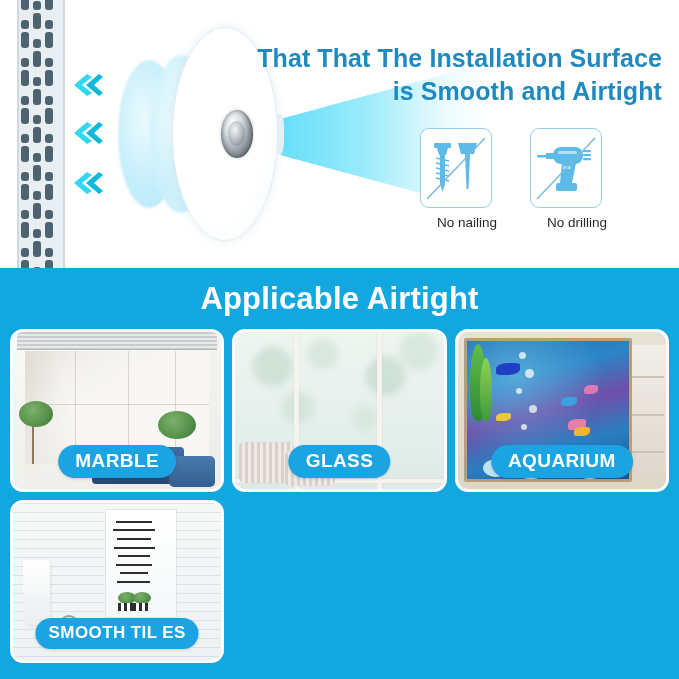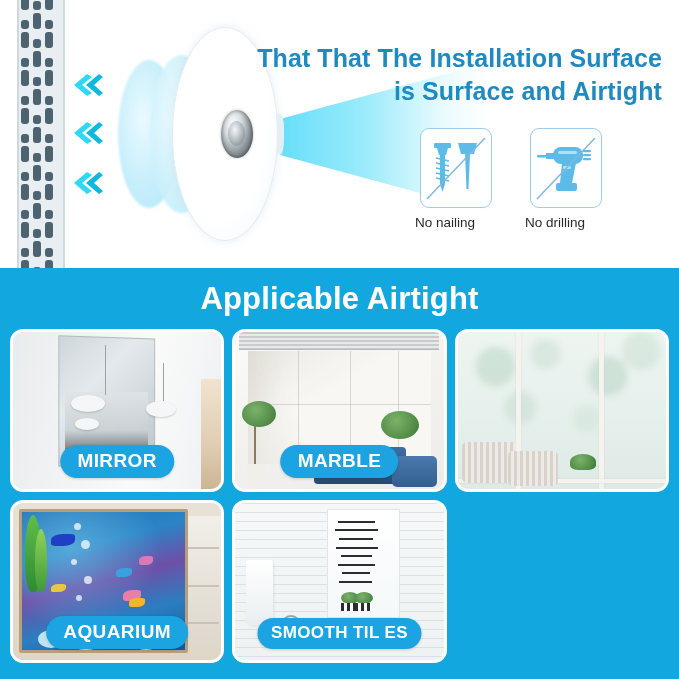--- a/index.html
+++ b/index.html
@@ -136,21 +136,21 @@
   
   .no-boxes {
     position: absolute;
     left: 415px; top: 128px;
     width: 250px;
     display: flex;
     gap: 28px;
   }
   .no-item {
     width: 82px;
-    text-align: left;
+    text-align: right;
   }
   .no-box {
     position: relative;
     width: 70px; height: 78px;
     margin: 0 auto;
     border: 1.4px solid #9ccde6;
     border-radius: 9px;
     background: #ffffff;
     overflow: hidden;
   }
@@ -425,21 +425,21 @@
       <div class="cone"></div>
       <div class="halo-a"></div>
       <div class="halo-b"></div>
       <div class="cup-stem"></div>
       <div class="cup-body"></div>
       <div class="cup-knob"></div>
     </div>
 
     <div class="headline">
       <span class="l1">That That The Installation Surface</span>
-      <span class="l2">is Surface and Airtight</span>
+      <span class="l2">is Smooth and Airtight</span>
     </div>
 
     <div class="no-boxes">
 
       <div class="no-item">
         <div class="no-box">
           <svg width="70" height="78" viewBox="0 0 70 78">
 
             <g fill="#5cbbe8">
               <rect x="13" y="14" width="17" height="5" rx="1"></rect>
@@ -497,34 +497,20 @@
 
     </div>
   </div>
 
   <div class="bottom-section">
 
     <div class="banner-title">Applicable Airtight</div>
 
     <div class="grid">
 
-      <div class="cell">
-        <div class="cell-art">
-          <div class="sc mirror-bg"></div>
-          <div class="sc mirror-pane"></div>
-          <div class="sc mirror-room"></div>
-          <div class="sc lamp" style="left:28%; top:40%; width:34px; height:17px;"></div>
-          <div class="sc lamp-cord" style="left:44%; top:8%; height:32%;"></div>
-          <div class="sc lamp" style="left:30%; top:55%; width:24px; height:12px;"></div>
-          <div class="sc lamp" style="left:64%; top:44%; width:30px; height:16px;"></div>
-          <div class="sc lamp-cord" style="left:72%; top:20%; height:24%;"></div>
-          <div class="sc door-open"></div>
-        </div>
-        <div class="pill">MIRROR</div>
-      </div>
 
       <div class="cell">
         <div class="cell-art">
           <div class="sc marble-bg"></div>
           <div class="sc ceiling-rail"></div>
           <div class="sc marble-wall"></div>
           <div class="sc marble-seam" style="left:30%; top:12%; width:1px; height:72%;"></div>
           <div class="sc marble-seam" style="left:55%; top:12%; width:1px; height:72%;"></div>
           <div class="sc marble-seam" style="left:78%; top:12%; width:1px; height:72%;"></div>
           <div class="sc marble-seam" style="left:6%; top:46%; width:88%; height:1px;"></div>
@@ -543,20 +529,21 @@
         <div class="cell-art">
           <div class="sc glass-bg"></div>
           <div class="sc glass-blur"></div>
           <div class="sc mullion" style="left:28%; top:0; width:5px; height:100%;"></div>
           <div class="sc mullion" style="left:68%; top:0; width:5px; height:100%;"></div>
           <div class="sc mullion" style="left:0; bottom:4%; width:100%; height:4px;"></div>
           <div class="sc cushion" style="left:2%; bottom:4%; width:26%; height:26%;"></div>
           <div class="sc cushion" style="left:24%; bottom:2%; width:24%; height:22%;"></div>
           <div class="sc foliage" style="left:54%; bottom:12%; width:26px; height:16px; border-radius:50% 50% 30% 30%;"></div>
         </div>
+        <div class="pill">GLASS</div>
       </div>
 
       <div class="cell">
         <div class="cell-art">
           <div class="sc aq-bg"></div>
           <div class="sc aq-shelf"></div>
           <div class="sc aq-shelf-line" style="right:1%; top:28%; width:17%;"></div>
           <div class="sc aq-shelf-line" style="right:1%; top:52%; width:17%;"></div>
           <div class="sc aq-shelf-line" style="right:1%; top:76%; width:17%;"></div>
           <div class="sc aq-tank">

